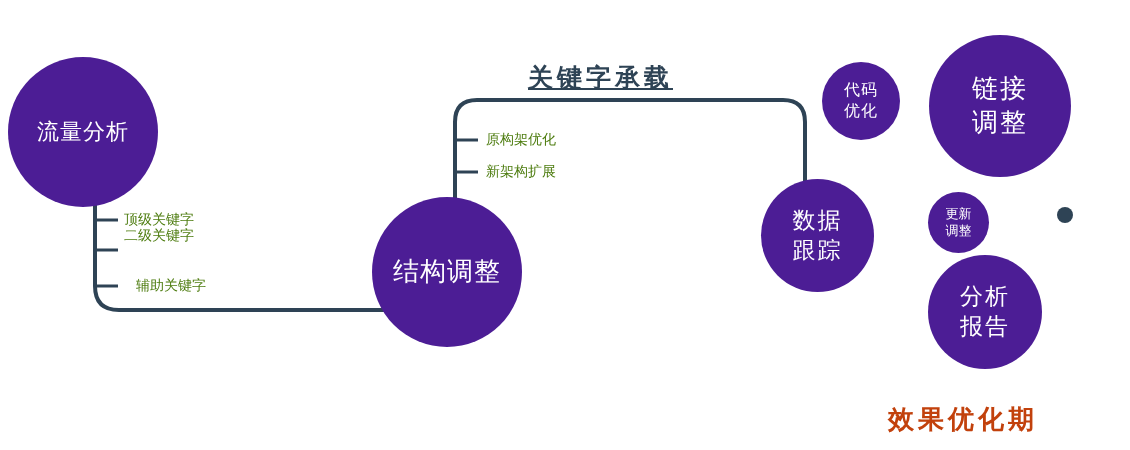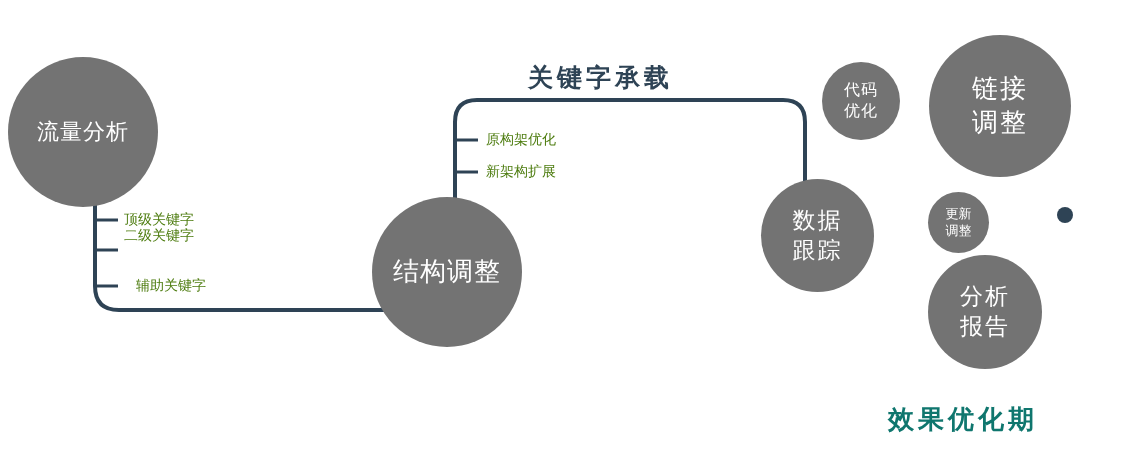--- a/index.html
+++ b/index.html
@@ -9,21 +9,21 @@
     background:#ffffff;
     font-family:"DejaVu Sans","Liberation Sans",sans-serif;
     overflow:hidden;
   }
   .connectors { position:absolute; left:0; top:0; }
   .connectors path { fill:none; stroke:#2e4355; stroke-width:4; }
   .connectors path.tick { stroke-width:3; }
 
   .circle {
     position:absolute; border-radius:50%;
-    background:#737373; color:#ffffff;
+    background:#4c1d95; color:#ffffff;
     display:flex; flex-direction:column; align-items:center; justify-content:center;
     text-align:center; line-height:1.3; font-weight:500;
   }
   .c-traffic   { left:8px;  top:57px;  width:150px; height:150px; font-size:22px; letter-spacing:1px; }
   .c-structure { left:372px; top:197px; width:150px; height:150px; font-size:26px; letter-spacing:1px; }
   .c-data      { left:761px; top:179px; width:113px; height:113px; font-size:23px; letter-spacing:2px; }
   .c-code      { left:822px; top:62px;  width:78px;  height:78px;  font-size:16px; letter-spacing:1px; }
   .c-link      { left:929px; top:35px;  width:142px; height:142px; font-size:26px; letter-spacing:2px; }
   .c-update    { left:928px; top:192px; width:61px;  height:61px;  font-size:13px; }
   .c-report    { left:928px; top:255px; width:114px; height:114px; font-size:23px; letter-spacing:2px; }
@@ -40,24 +40,24 @@
   .tl-1 { left:124px; top:212px; }
   .tl-2 { left:124px; top:228px; }
   .tl-3 { left:136px; top:278px; }
   .tm-1 { left:486px; top:132px; }
   .tm-2 { left:486px; top:164px; }
 
   .edge-label {
     position:absolute; color:#2e4355; font-weight:700; white-space:nowrap;
   }
   .el-user    { left:152px; top:329px; font-size:25px; letter-spacing:3px; }
-  .el-keyword { left:528px; top:61px;  font-size:25px; letter-spacing:4px; }
+  .el-keyword { left:528px; top:61px;  font-size:25px; letter-spacing:4px;text-decoration:underline; }
   .phase-label{
     position:absolute; left:888px; top:402px;
-    color:#0f766e; font-weight:600; font-size:26px; letter-spacing:4px; white-space:nowrap;
+    color:#c2410c; font-weight:600; font-size:26px; letter-spacing:4px; white-space:nowrap;
   }
 </style>
 </head>
 <body>
 
 <div class="canvas">
 
   <svg class="connectors" width="1130" height="450" viewBox="0 0 1130 450" aria-hidden="true">
     <path d="M95 195 V286 Q95 310 119 310 H392"></path>
     <path d="M455 205 V122 Q455 100 477 100 H783 Q805 100 805 122 V182"></path>

